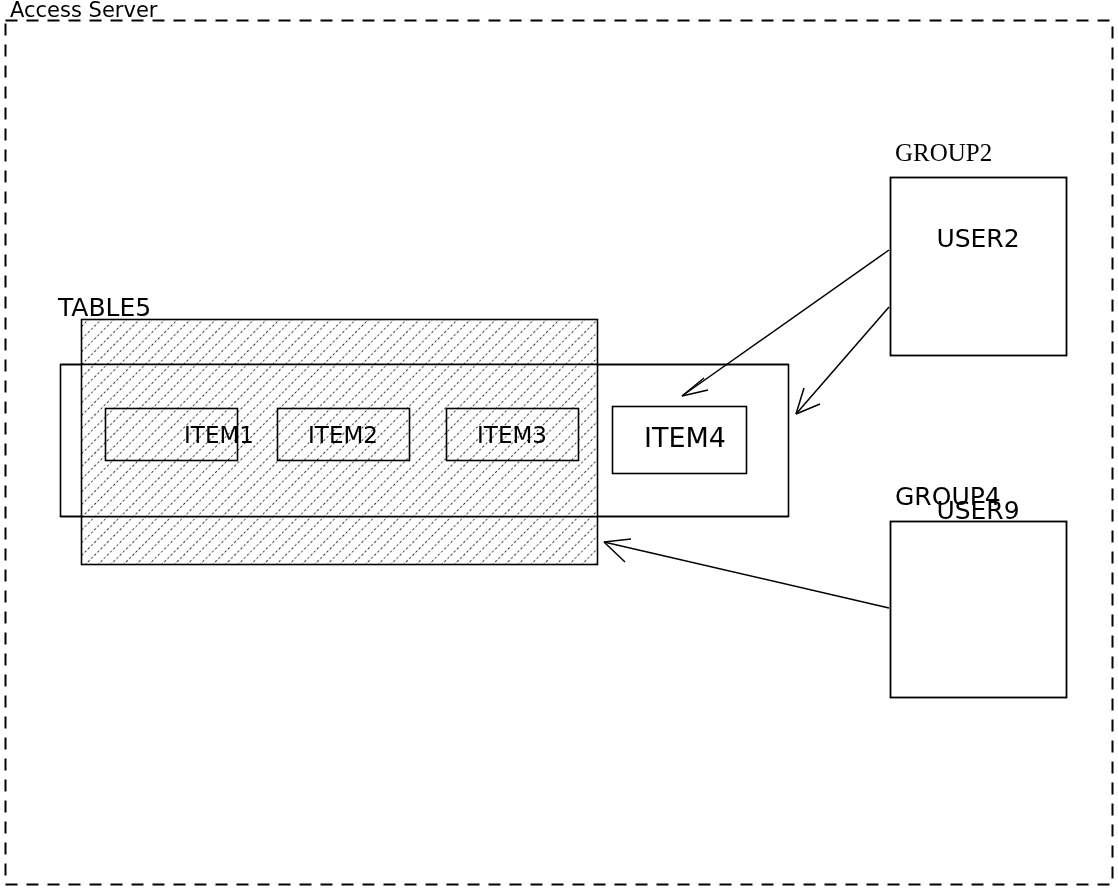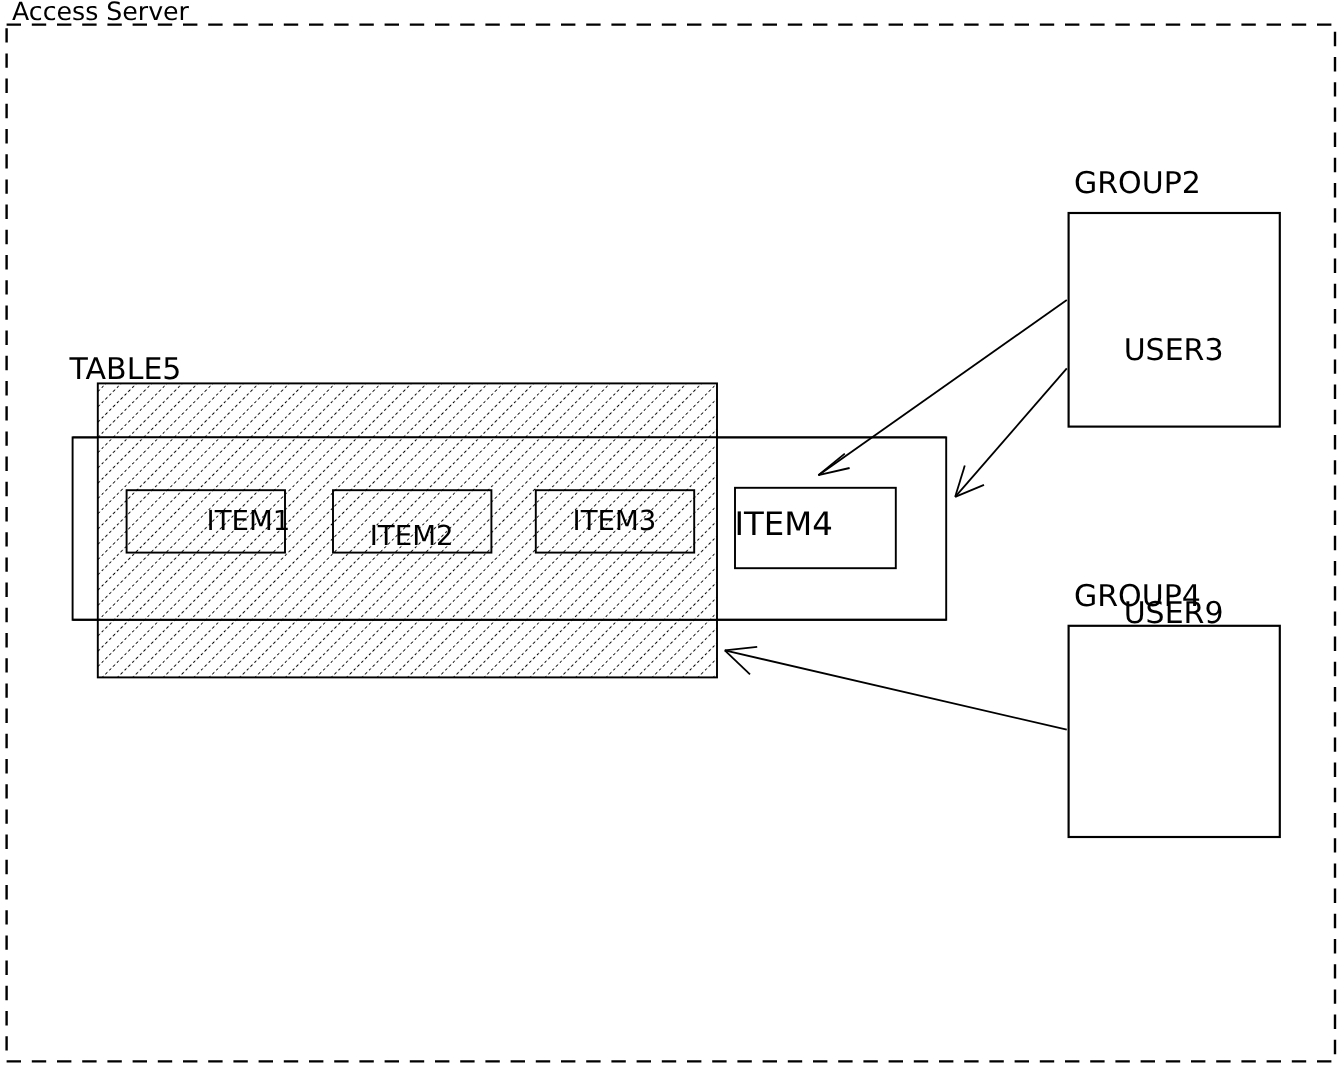--- a/index.html
+++ b/index.html
@@ -44,39 +44,40 @@
   .label-table5 {
     font-size: 25px;
     left: 58px;
     top: 280px;
     margin-top: 15px;
   }
   .label-group2 {
     font-size: 25px;
     left: 895px;
     top: 140px;
+    font-family: Liberation Serif, serif;
   }
   .label-group4 {
     font-size: 25px;
     left: 895px;
     top: 484px;
   }
   .item-text {
     font-size: 23px;
     text-align: center;
   }
-  .item1-text { left: 99px; top: 424px; width: 132px; padding-left: 42px; }
-  .item2-text { left: 277px; top: 436px; width: 132px; }
+  .item1-text { left: 111px; top: 424px; width: 132px; padding-left: 42px; }
+  .item2-text { left: 277px; top: 424px; width: 132px; }
   .item3-text { left: 446px; top: 424px; width: 132px; }
   .item4-text {
     font-size: 27px;
-    left: 612px;
+    left: 592px;
     top: 424px;
     width: 134px;
-    text-align: left;
+    text-align: right;
   }
   .user-text {
     font-size: 25px;
     width: 176px;
     left: 890px;
     text-align: center;
   }
   .u-user2 { top: 226px; }
   .u-user3 { top: 279px; }
   .u-user7 { top: 404px; }
@@ -146,22 +147,22 @@
   <div class="txt item-text item1-text">ITEM1</div>
 
   <div class="txt item-text item2-text">ITEM2</div>
 
   <div class="txt item-text item3-text">ITEM3</div>
 
   <div class="txt item4-text">ITEM4</div>
 
   <div class="txt label-group2">GROUP2</div>
 
+  <div class="txt user-text u-user2">USER2</div>
 
-  <div class="txt user-text u-user3">USER3</div>
 
   <div class="txt label-group4">GROUP4</div>
 
 
 
   <div class="txt user-text u-user9">USER9</div>
 
 </div>
 
 </body></html>

